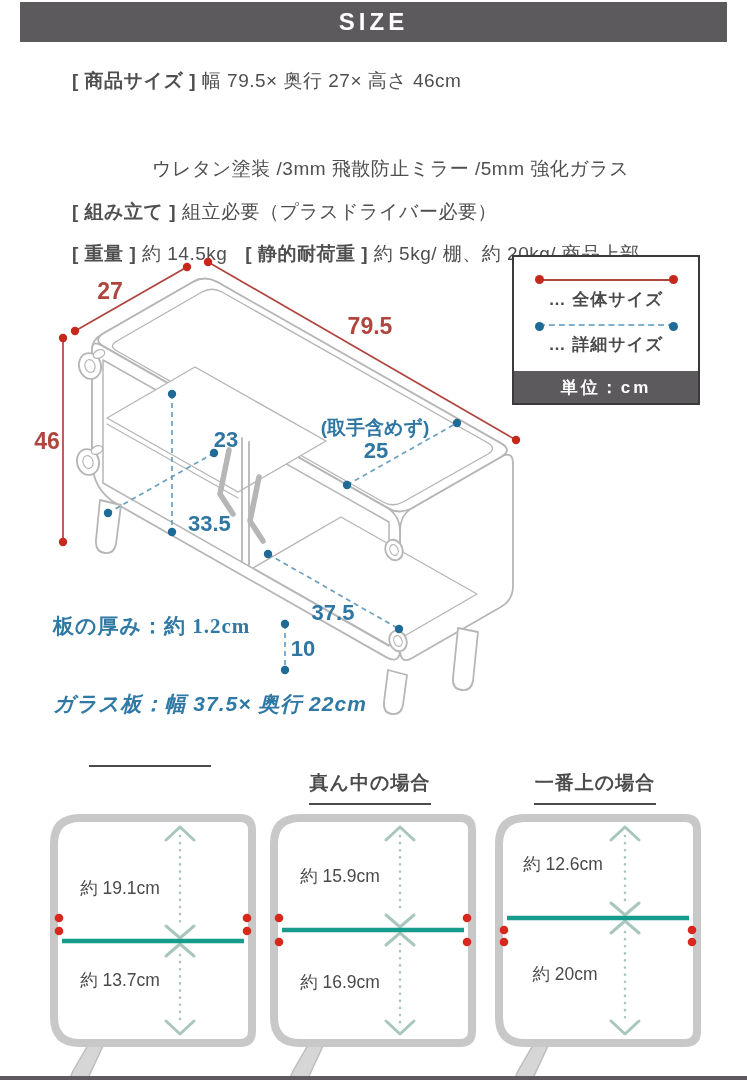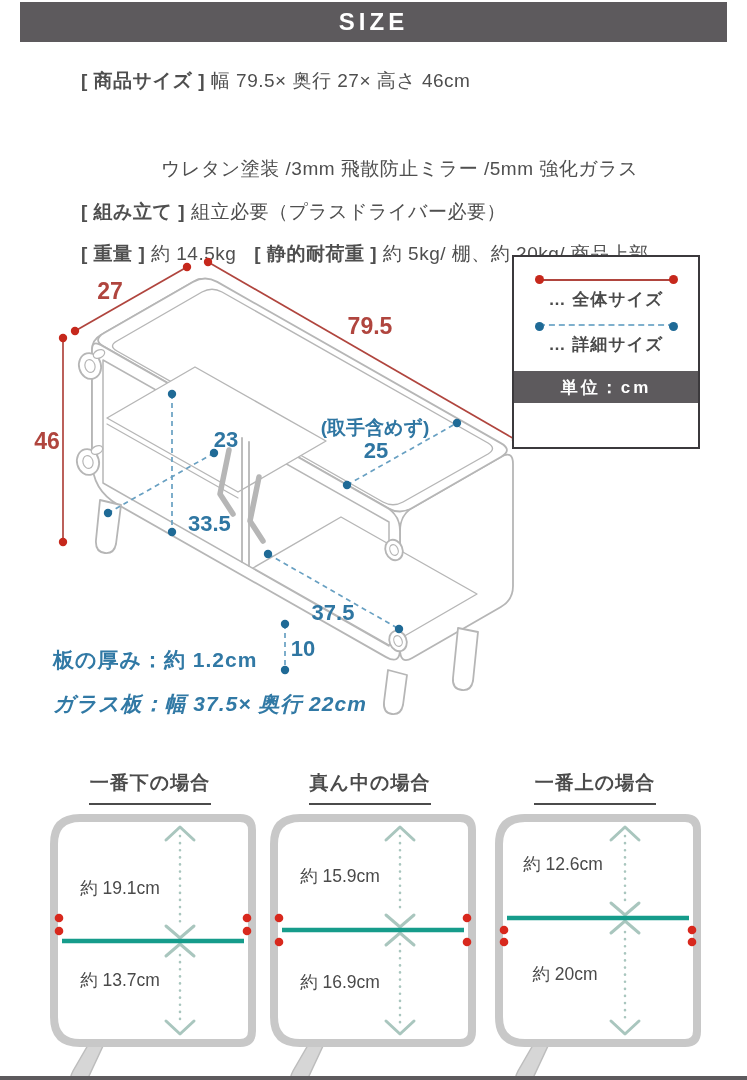--- a/index.html
+++ b/index.html
@@ -6,40 +6,40 @@
   html,body { width:747px; height:1080px; background:#ffffff; overflow:hidden;
     font-family:"Liberation Sans","DejaVu Sans",sans-serif; color:#4f4f4f; }
   .page { position:relative; width:747px; height:1080px; background:#fff; }
 
   
   .header-bar { position:absolute; left:20px; right:20px; top:2px; height:40px;
     background:#5d5a5d; color:#fff; display:flex; align-items:center; justify-content:center;
     font-size:24px; font-weight:bold; letter-spacing:4px; }
 
   
-  .spec-row { position:absolute; left:72px; font-size:19px; letter-spacing:0.5px; white-space:nowrap; color:#4f4f4f;margin-left:9px; }
+  .spec-row { position:absolute; left:72px; font-size:19px; letter-spacing:0.5px; white-space:nowrap; color:#4f4f4f; }
   .spec-row .lbl { font-weight:bold; }
   .spec-row .lbl2 { font-weight:bold; margin-left:18px; }
   .row1 { top:68px; } .row2 { top:112px; } .row3 { top:156px; left:152px; }
   .row4 { top:199px; } .row5 { top:241px; }
 
   
   .main-drawing { position:absolute; left:20px; top:250px; width:515px; height:480px; }
   .main-drawing text { font-family:"Liberation Sans","DejaVu Sans",sans-serif; }
   .dim-red-text { fill:#b0453e; font-size:23px; font-weight:bold; }
   .dim-blue-text { fill:#2f76a2; font-size:22px; font-weight:bold; }
   .dim-blue-note { fill:#2f76a2; font-size:19px; font-weight:bold; }
 
   
   .note-blue { position:absolute; left:53px; font-size:21px; font-weight:bold;
     color:#3179a5; letter-spacing:1px; white-space:nowrap; }
-  .note1 { top:646px; } .note2 { top:690px;font-style:italic; }
-
-  
-  .legend { position:absolute; left:512px; top:255px; width:188px; height:194px;
+  .note1 { top:612px;font-family:Liberation Serif, serif; } .note2 { top:690px;font-style:italic; }
+
+  
+  .legend { position:absolute; left:512px; top:255px; width:188px; height:150px;
     border:2px solid #3b393c; background:#fff; }
   .legend-white { height:114px; display:flex; flex-direction:column; align-items:center; }
   .sample-line { position:relative; width:135px; }
   .sample-line.red-line { height:2px; background:#b0453e; margin-top:22px; }
   .sample-line.blue-line { height:0; border-top:2px dashed #7fb0cd; margin-top:13px; }
   .sample-dot { position:absolute; width:9px; height:9px; border-radius:50%; top:-4px; }
   .sample-dot.red { background:#c6281c; }
   .sample-dot.blue { background:#1f6a96; }
   .dot-l { left:-4px; } .dot-r { right:-4px; }
   .legend-label { margin-top:7px; font-size:17px; font-weight:bold; color:#4a4a4a; letter-spacing:1px; }
@@ -183,21 +183,20 @@
       <div class="sample-line blue-line">
         <span class="sample-dot blue dot-l"></span>
         <span class="sample-dot blue dot-r"></span>
       </div>
       <div class="legend-label">… 詳細サイズ</div>
     </div>
     <div class="legend-bar">単位：cm</div>
   </div>
 
   <div class="case case-1">
-    <div class="case-title">一番下の場合</div>
     <div class="case-underline"></div>
     <svg class="case-svg" viewBox="0 0 220 322" xmlns="http://www.w3.org/2000/svg">
       <path fill="#d6d6d6" stroke="#bdbdbd" stroke-width="1.5" d="M 48,287 L 33,313 Q 27,324 36,326 Q 45,327 49,318 L 63,288 Z"></path>
       <path fill="#ffffff" stroke="#c8c8c8" stroke-width="8" d="M 40,60 L 200,60 Q 212,60 212,72 L 212,273 Q 212,285 200,285 L 40,285 Q 14,285 14,259 L 14,86 Q 14,60 40,60 Z"></path>
       <g stroke="#a9c6be" fill="none" stroke-linecap="round" stroke-linejoin="round">
         <path stroke-width="3" d="M 126,82 L 140,69 L 154,82"></path>
         <line stroke-width="2.6" stroke-dasharray="0.1 7" x1="140" y1="78" x2="140" y2="167"></line>
         <path stroke-width="3" d="M 126,168 L 140,180 L 154,168"></path>
         <path stroke-width="3" d="M 126,198 L 140,186 L 154,198"></path>
         <line stroke-width="2.6" stroke-dasharray="0.1 7" x1="140" y1="197" x2="140" y2="266"></line>

